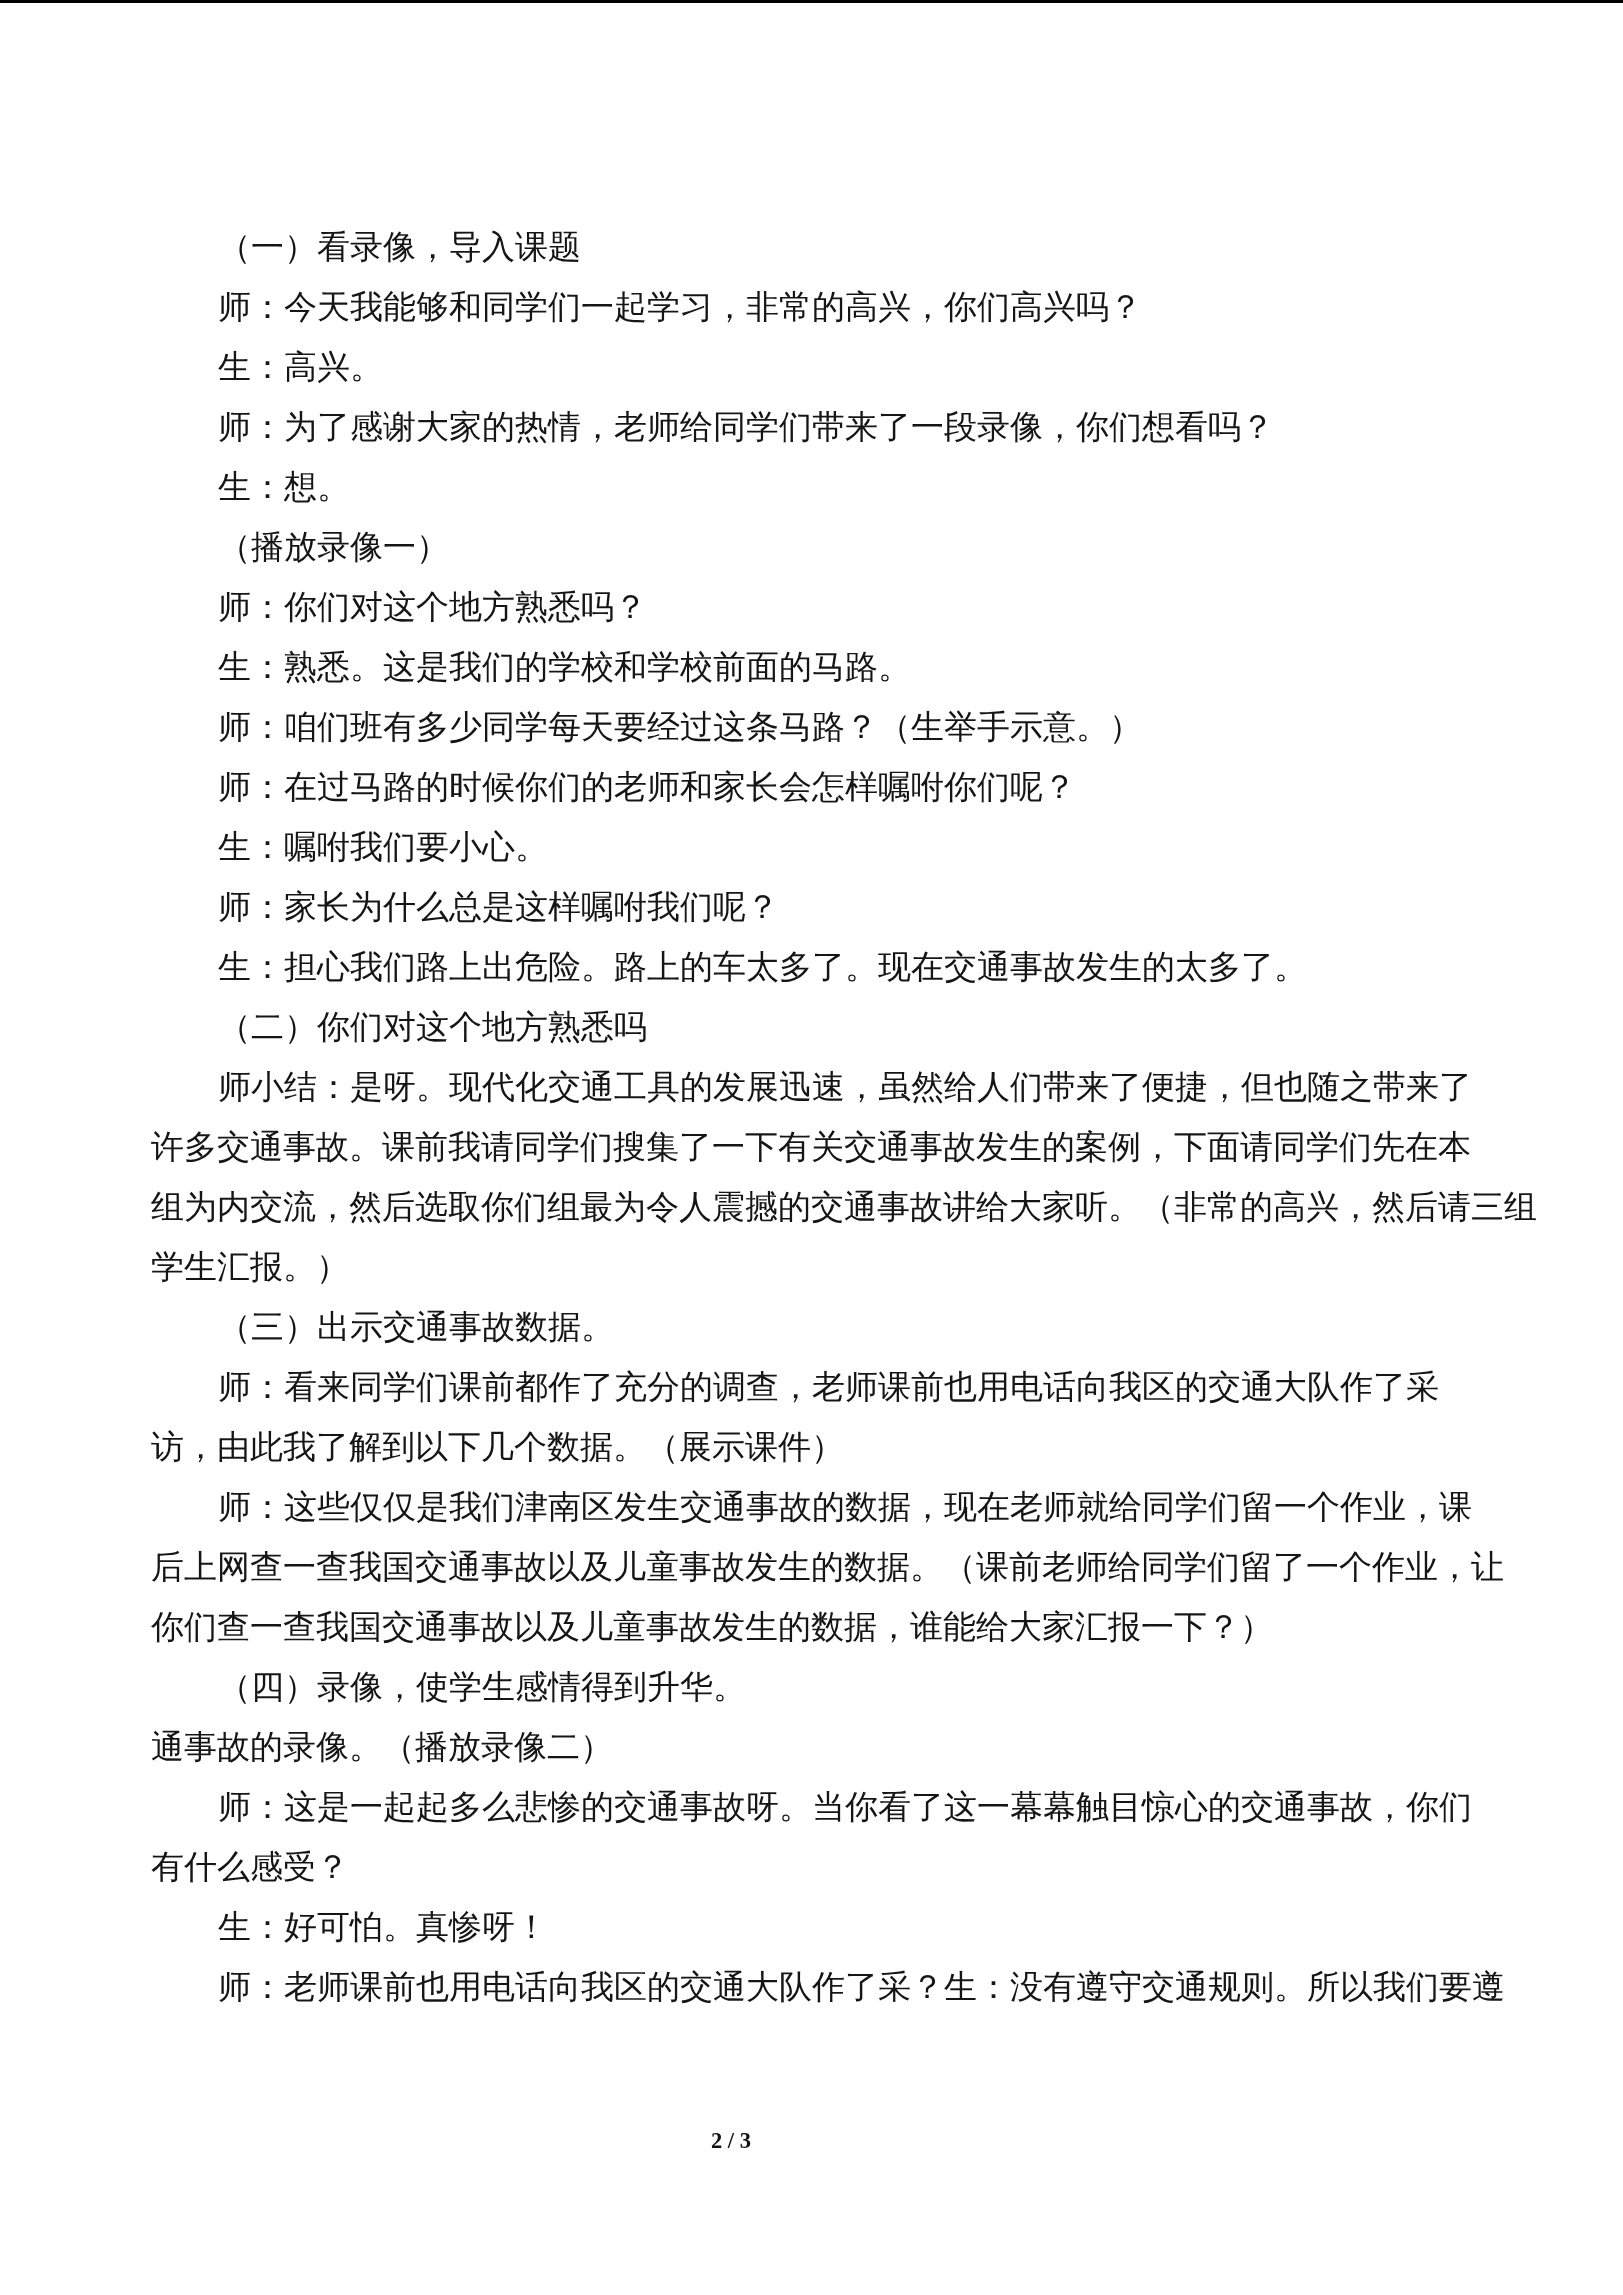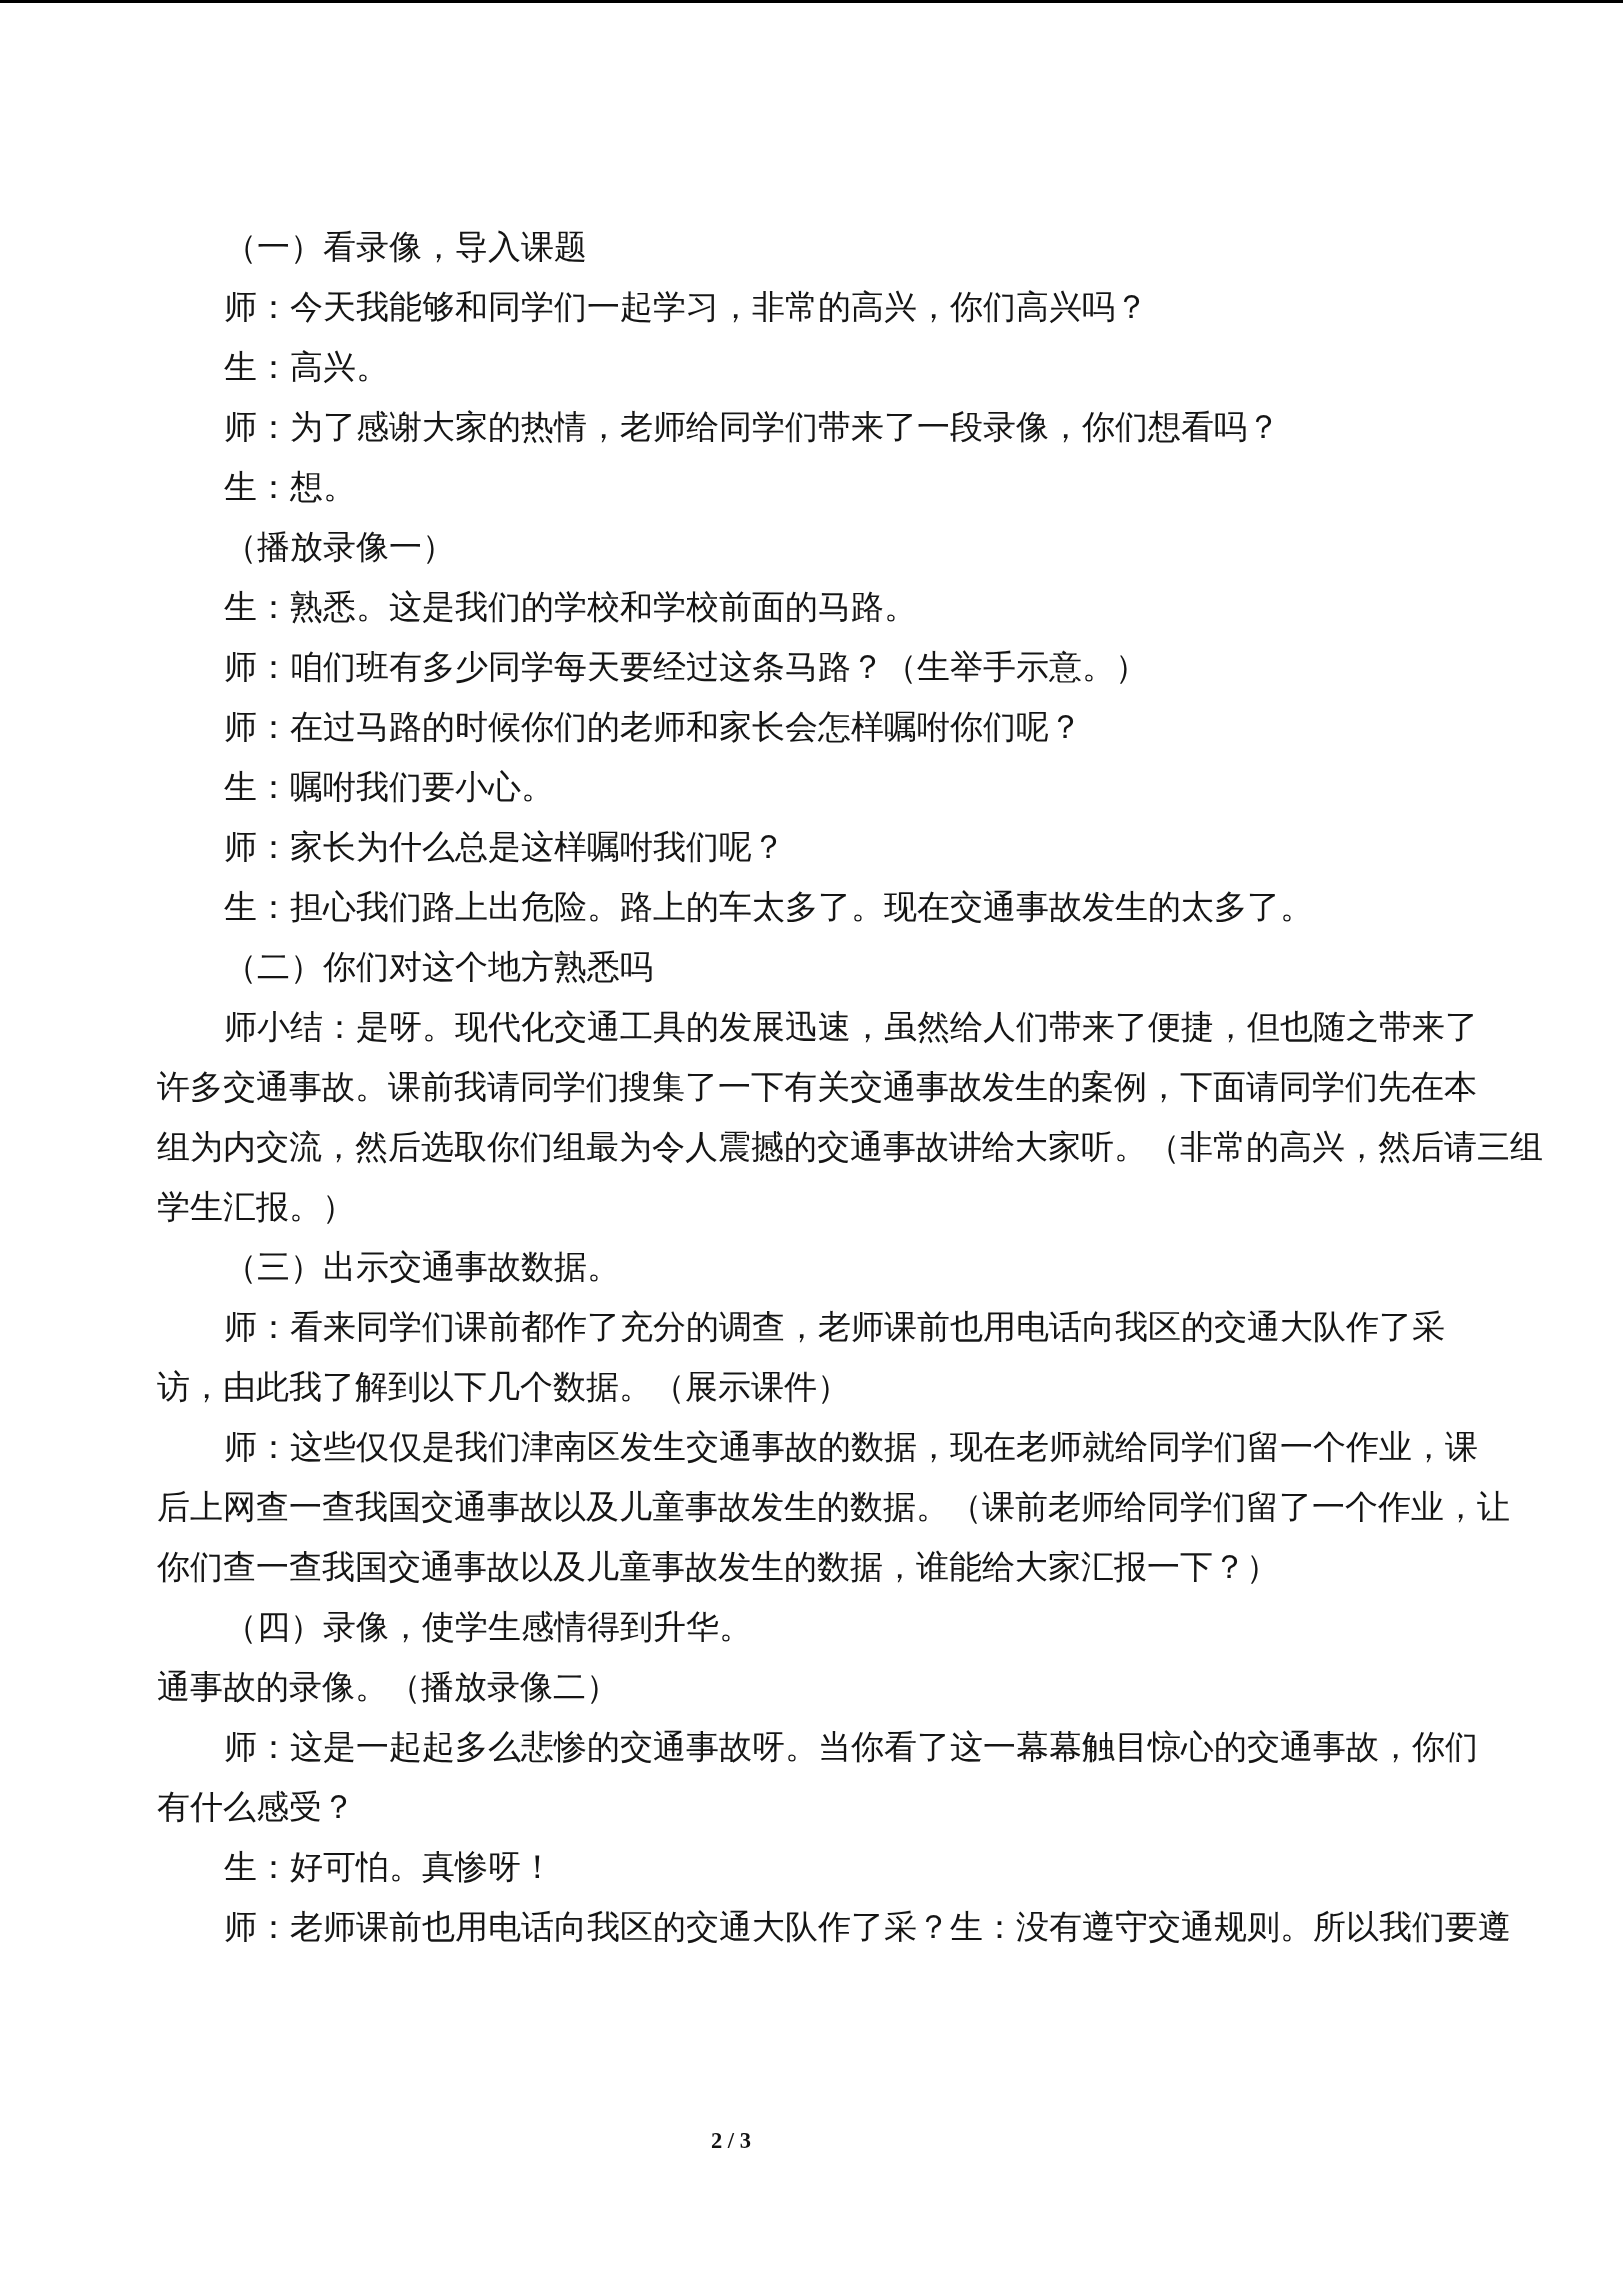--- a/index.html
+++ b/index.html
@@ -18,21 +18,21 @@
   .top-edge {
     position: absolute;
     top: 0;
     left: 0;
     width: 1623px;
     height: 3.4px;
     background: #000000;
   }
   .doc-body {
     position: absolute;
-    left: 157px;
+    left: 151px;
     top: 217px;
     width: 1391px;
     font-size: 33px;
     line-height: 60px;
     letter-spacing: 0;
     white-space: nowrap;
   }
   .line {
     height: 60px;
   }
@@ -55,20 +55,21 @@
 
 <div class="top-edge"></div>
 
 <div class="doc-body">
   <div class="line indent">（一）看录像，导入课题</div>
   <div class="line indent">师：今天我能够和同学们一起学习，非常的高兴，你们高兴吗？</div>
   <div class="line indent">生：高兴。</div>
   <div class="line indent">师：为了感谢大家的热情，老师给同学们带来了一段录像，你们想看吗？</div>
   <div class="line indent">生：想。</div>
   <div class="line indent">（播放录像一）</div>
+  <div class="line indent">师：你们对这个地方熟悉吗？</div>
   <div class="line indent">生：熟悉。这是我们的学校和学校前面的马路。</div>
   <div class="line indent">师：咱们班有多少同学每天要经过这条马路？（生举手示意。）</div>
   <div class="line indent">师：在过马路的时候你们的老师和家长会怎样嘱咐你们呢？</div>
   <div class="line indent">生：嘱咐我们要小心。</div>
   <div class="line indent">师：家长为什么总是这样嘱咐我们呢？</div>
   <div class="line indent">生：担心我们路上出危险。路上的车太多了。现在交通事故发生的太多了。</div>
   <div class="line indent">（二）你们对这个地方熟悉吗</div>
   <div class="line indent">师小结：是呀。现代化交通工具的发展迅速，虽然给人们带来了便捷，但也随之带来了</div>
   <div class="line">许多交通事故。课前我请同学们搜集了一下有关交通事故发生的案例，下面请同学们先在本</div>
   <div class="line">组为内交流，然后选取你们组最为令人震撼的交通事故讲给大家听。（非常的高兴，然后请三组</div>

